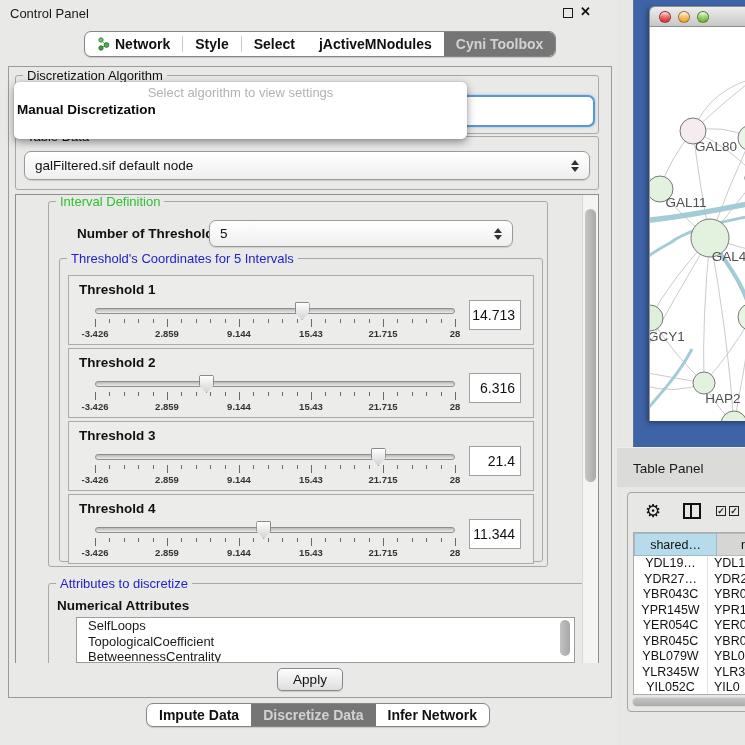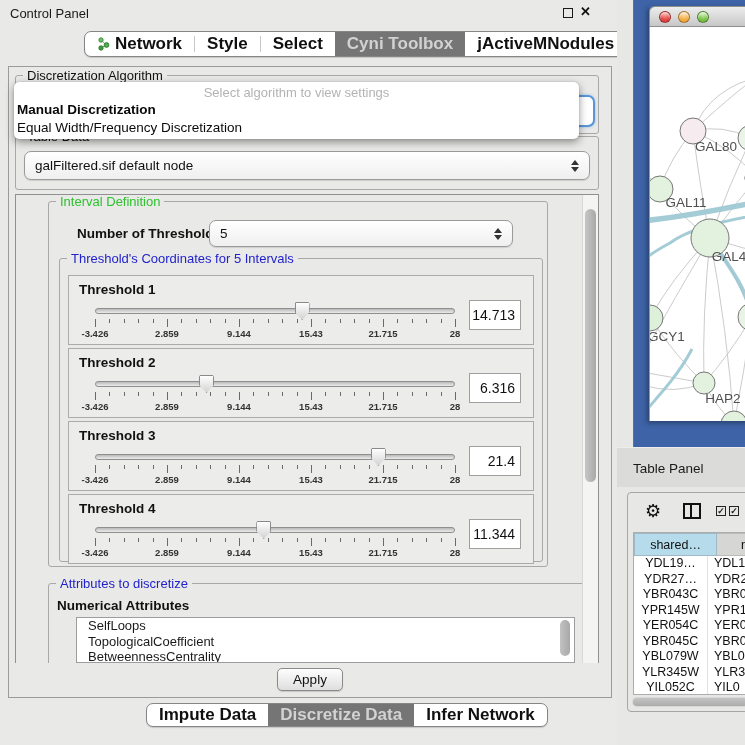--- a/index.html
+++ b/index.html
@@ -6,38 +6,38 @@
   body { font-family:"Liberation Sans", sans-serif; background:#BBB; }
   .root { position:relative; width:745px; height:745px; background:#E9E9E7; overflow:hidden; font-size:13px; color:#111; }
 
   
   .titlebar { position:absolute; left:0; top:0; width:617px; height:26px; }
   .titlebar .title { position:absolute; left:10px; top:6px; font-size:13px; color:#1A1A1A; }
   .float-btn { position:absolute; left:563px; top:8px; width:10px; height:10px; border:1.7px solid #1A1A1A; background:transparent; }
   .close-btn { position:absolute; left:580px; top:4px; font-size:13px; font-weight:bold; color:#111; }
 
   
-  .tabstrip { position:absolute; display:flex; align-items:stretch; height:26px; background:#FFF; border:1px solid #868686; border-radius:7px; overflow:hidden; font-weight:bold; font-size:17px; box-shadow:0 1px 1px rgba(0,0,0,0.15); }
+  .tabstrip { position:absolute; display:flex; align-items:stretch; height:26px; background:#FFF; border:1px solid #868686; border-radius:7px; overflow:hidden; font-weight:bold; font-size:14px; box-shadow:0 1px 1px rgba(0,0,0,0.15); }
   .tabstrip.top { left:84px; top:31px; }
   .tabstrip.bottom { left:146px; top:703px; height:24px; }
   .tab { display:flex; align-items:center; gap:5px; padding:0 12px; color:#101010; cursor:default; white-space:nowrap; }
   .tab.selected { background:#757575; color:#D2D2D2; }
   .tab-divider { width:1px; background:#C8C8C8; margin:4px 0; }
 
   
   .main-frame { position:absolute; left:8px; top:66px; width:604px; height:632px; border:1px solid #9B9B9B; background:#E9E9E7; }
   .group { position:absolute; border:1px solid #A8A8A8; border-radius:3px; }
   .group > .gtitle { position:absolute; left:7px; top:-8px; background:#E9E9E7; padding:0 4px; font-size:13px; color:#111; white-space:nowrap; }
   .gtitle.green { color:#2FC12F; }
   .gtitle.blue { color:#2222CC; }
 
   .algo-group { left:6px; top:8px; width:584px; height:59px; }
   .combo-behind { position:absolute; left:14px; top:28px; width:572px; height:32px; background:#FFF; border:2px solid #5A96D6; border-radius:7px; box-shadow:0 0 3px #8FBCE8; }
 
-  .popup { position:absolute; left:5px; top:15px; width:565px; height:57px; background:#FFF; border-radius:5px; box-shadow:0 3px 9px rgba(0,0,0,0.42), 0 0 1px rgba(0,0,0,0.35); z-index:40; overflow:hidden; }
+  .popup { position:absolute; left:5px; top:15px; width:453px; height:57px; background:#FFF; border-radius:5px; box-shadow:0 3px 9px rgba(0,0,0,0.42), 0 0 1px rgba(0,0,0,0.35); z-index:40; overflow:hidden; }
   .popup-hint { height:18px; padding-top:3px; text-align:center; color:#B3B3B3; font-size:13px; }
   .popup-item { height:18px; display:flex; align-items:center; padding:0 3px; font-size:13.5px; color:#0A0A0A; }
   .popup-item.bold { font-weight:bold; }
 
   .tabledata-group { left:6px; top:69px; width:584px; height:54px; }
   .combo { background:linear-gradient(#FFFFFF,#EFEFEF); border:1px solid #9A9A9A; border-radius:7px; display:flex; align-items:center; padding:0 10px; font-size:13.5px; color:#111; box-shadow:0 1px 1px rgba(0,0,0,0.12); }
   .combo .caret { margin-left:auto; display:flex; flex-direction:column; gap:2px; align-items:center; }
   .caret i { display:block; width:0; height:0; border-left:4px solid transparent; border-right:4px solid transparent; }
   .caret .up { border-bottom:5px solid #333; }
   .caret .down { border-top:5px solid #333; }
@@ -127,40 +127,39 @@
         <span>Network</span>
       </div>
       <span class="tab-divider"></span>
       <div class="tab">
         <span>Style</span>
       </div>
       <span class="tab-divider"></span>
       <div class="tab">
         <span>Select</span>
       </div>
+      <div class="tab">
+        <span>jActiveMNodules</span>
+      </div>
       <div class="tab selected">
         <span>Cyni Toolbox</span>
-      </div>
-      <div class="tab">
-        <span>jActiveMNodules</span>
       </div>
     </div>
 
   <div class="main-frame">
 
     <div class="group algo-group">
       <span class="gtitle">Discretization Algorithm</span>
     </div>
     <div class="combo-behind"></div>
 
     <div class="popup">
       <div class="popup-hint">Select algorithm to view settings</div>
       <div id="popup-items">
           <div class="popup-item bold">Manual Discretization</div>
-          <div class="popup-item">Equal Width/Frequency Discretization</div>
         </div>
     </div>
 
     <div class="group tabledata-group">
       <span class="gtitle">Table Data</span>
       <div class="combo tabledata-combo">
         <span>galFiltered.sif default node</span>
         <span class="caret">
             <i class="up"></i>
             <i class="down"></i>

